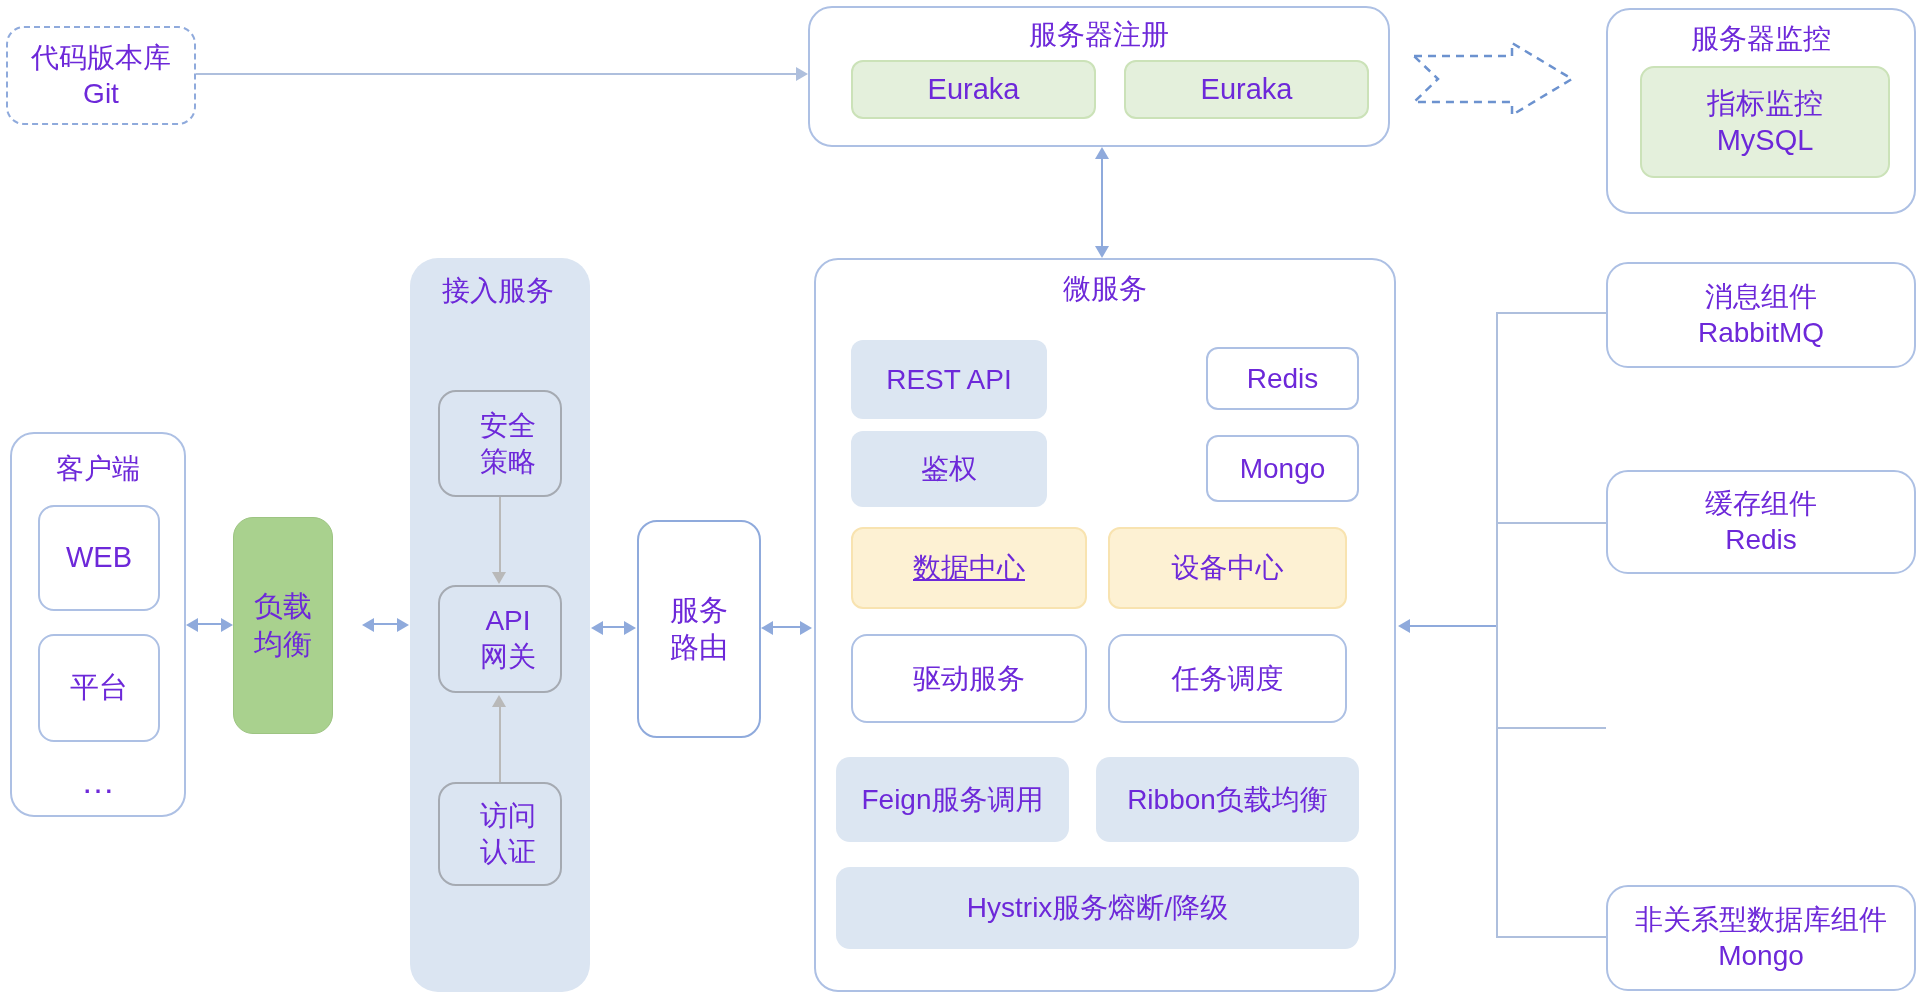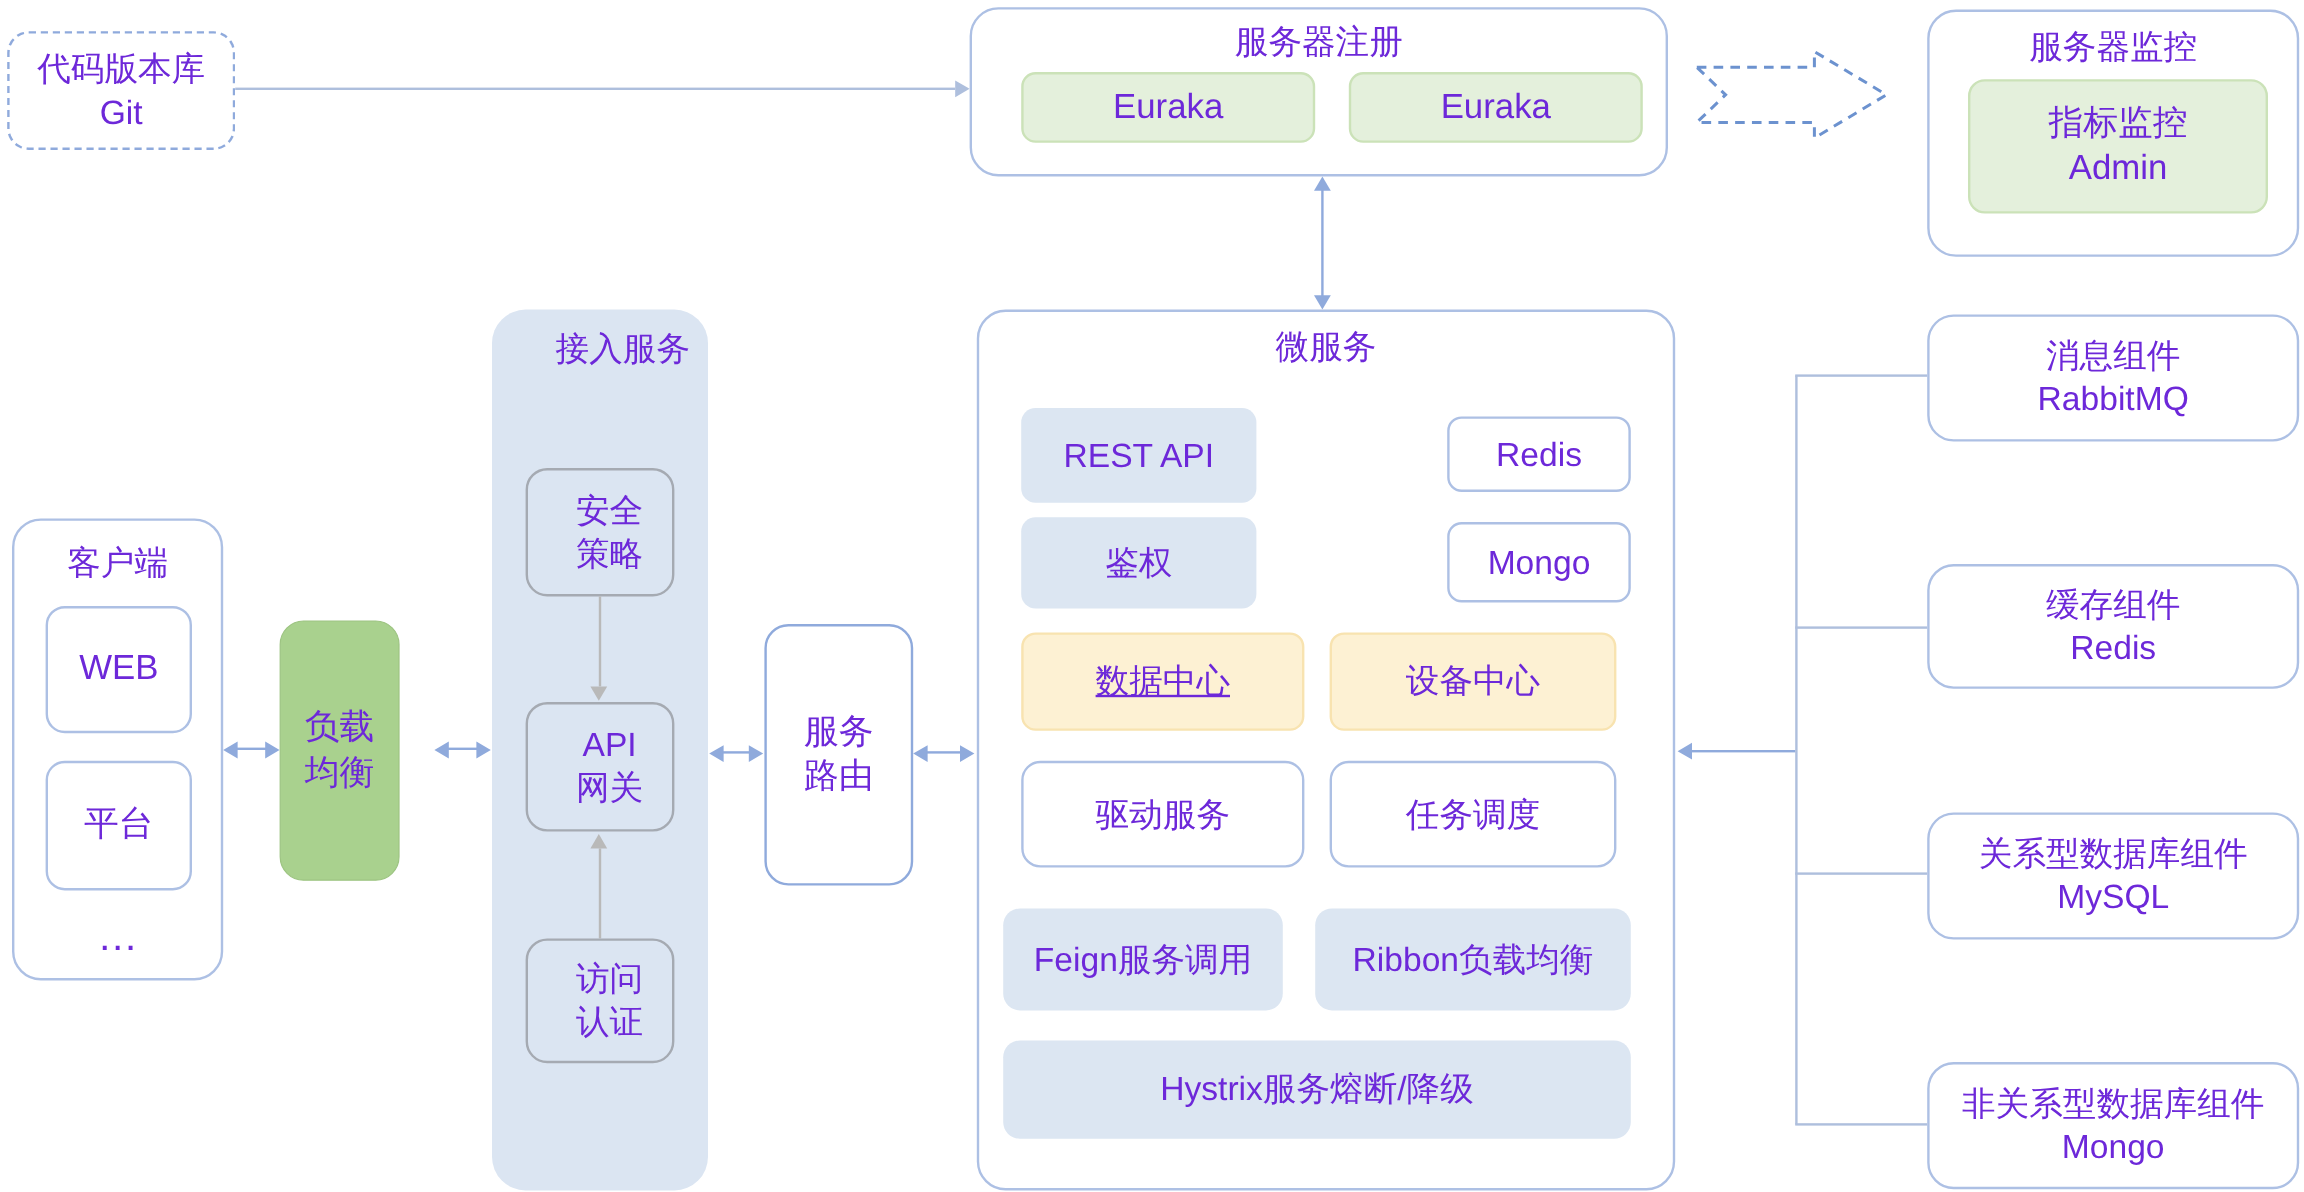--- a/index.html
+++ b/index.html
@@ -56,21 +56,21 @@
   <div class="tri tri-d" style="left:1095px; top:246px;"></div>
 
   <svg class="abs" style="left:1412px; top:40px;" width="164" height="78" viewBox="0 0 164 78">
     <polygon points="2,16 100,16 100,3 160,39 100,75 100,62 2,62 26,39" fill="none" stroke="#6c92cf" stroke-width="2.5" stroke-dasharray="8,6"></polygon>
   </svg>
 
   <div class="abs outline" style="left:1606px; top:8px; width:310px; height:206px;"></div>
   <div class="ctitle" style="left:1606px; top:20px; width:310px;">服务器监控</div>
   <div class="abs box chip-green fs29" style="left:1640px; top:66px; width:250px; height:112px; border-radius:14px;">
     <span>指标监控</span>
-    <span>Admin</span>
+    <span>MySQL</span>
   </div>
 
   <div class="abs outline" style="left:10px; top:432px; width:176px; height:385px;"></div>
   <div class="ctitle" style="left:10px; top:450px; width:176px;">客户端</div>
   <div class="abs box outline-sm fs29" style="left:38px; top:505px; width:122px; height:106px;">WEB</div>
   <div class="abs box outline-sm fs29" style="left:38px; top:634px; width:122px; height:108px;">平台</div>
   <div class="ctitle" style="left:10px; top:762px; width:176px; font-size:34px;">…</div>
 
   <div class="abs box green-solid fs29" style="left:233px; top:517px; width:100px; height:217px;">
     <span>负载</span>
@@ -79,21 +79,21 @@
 
   <div class="tri tri-l" style="left:186px; top:618px;"></div>
   <div class="lh blue" style="left:197px; top:623px; width:26px;"></div>
   <div class="tri tri-r" style="left:221px; top:618px;"></div>
 
   <div class="tri tri-l" style="left:362px; top:618px;"></div>
   <div class="lh blue" style="left:373px; top:623px; width:26px;"></div>
   <div class="tri tri-r" style="left:397px; top:618px;"></div>
 
   <div class="abs panel" style="left:410px; top:258px; width:180px; height:734px;"></div>
-  <div class="ctitle" style="left:410px; top:272px; width:176px;padding-left:21px;">接入服务</div>
+  <div class="ctitle" style="left:410px; top:272px; width:176px;">接入服务</div>
   <div class="abs box graybox fs28" style="left:438px; top:390px; width:124px; height:107px;">
     <span>安全</span>
     <span>策略</span>
   </div>
 
   <div class="lv grayln" style="left:499px; top:497px; height:75px;"></div>
   <div class="tri tri-gray-d" style="left:492px; top:572px;"></div>
   <div class="abs box graybox fs28" style="left:438px; top:585px; width:124px; height:108px;">
     <span>API</span>
     <span>网关</span>
@@ -146,22 +146,18 @@
   <div class="tri tri-l" style="left:1398px; top:619px;"></div>
 
   <div class="abs box outline fs28" style="left:1606px; top:262px; width:310px; height:106px; border-radius:22px;">
     <span>消息组件</span>
     <span>RabbitMQ</span>
   </div>
   <div class="abs box outline fs28" style="left:1606px; top:470px; width:310px; height:104px; border-radius:22px;">
     <span>缓存组件</span>
     <span>Redis</span>
   </div>
-  <div class="abs box outline fs28" style="left:1606px; top:677px; width:310px; height:106px; border-radius:22px;">
-    <span>关系型数据库组件</span>
-    <span>MySQL</span>
-  </div>
   <div class="abs box outline fs28" style="left:1606px; top:885px; width:310px; height:106px; border-radius:22px;">
     <span>非关系型数据库组件</span>
     <span>Mongo</span>
   </div>
 
 </div>
 
 </body></html>

